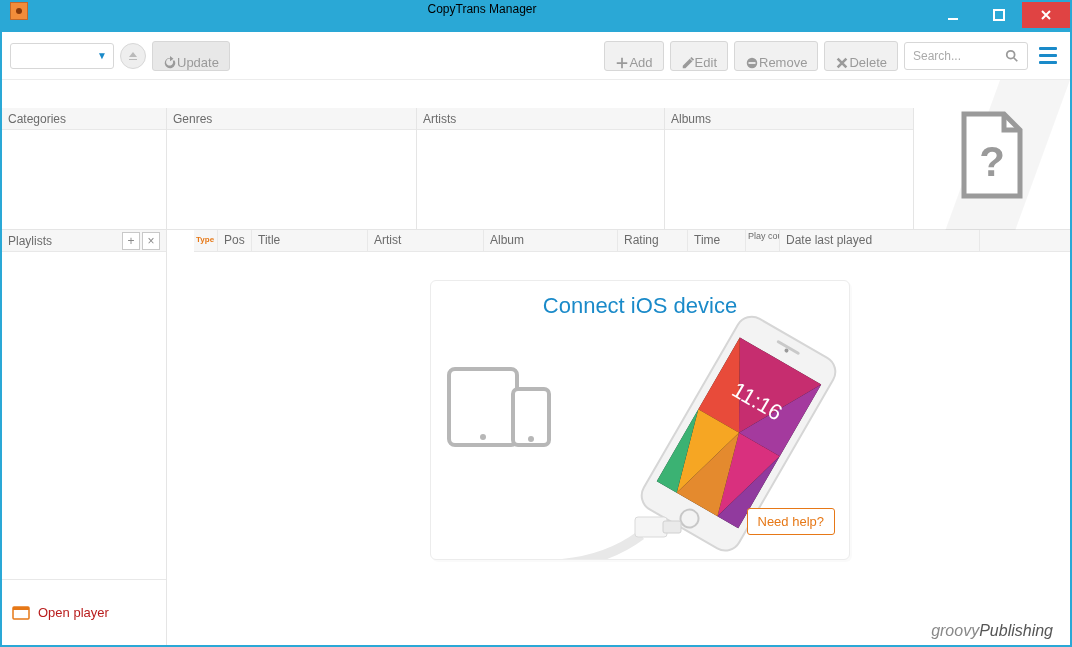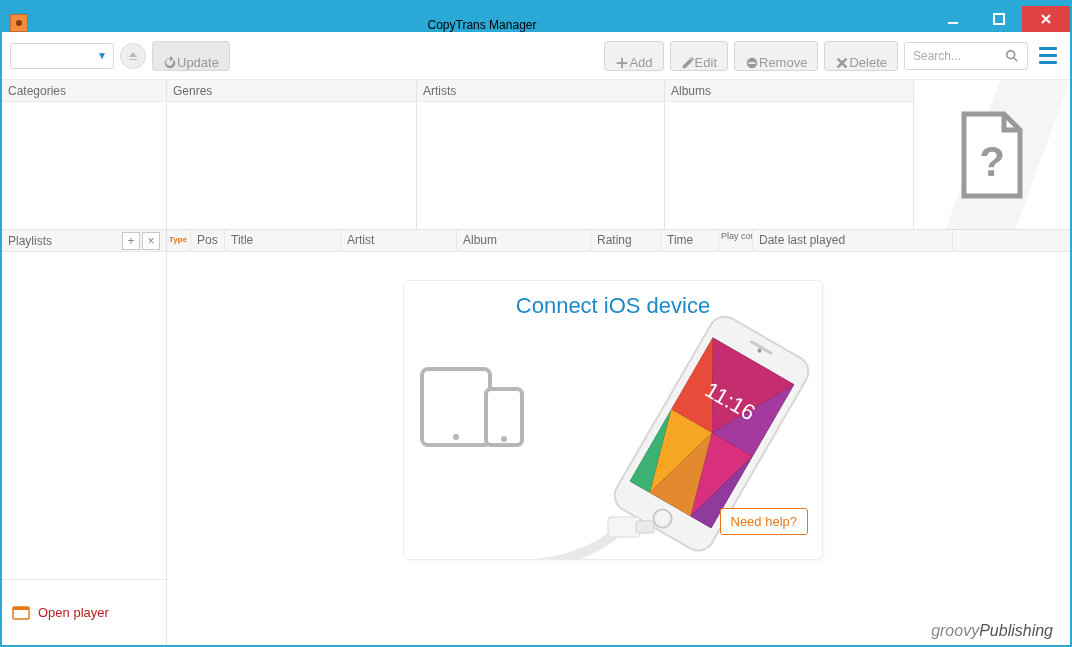--- a/index.html
+++ b/index.html
@@ -1,21 +1,21 @@
 <!DOCTYPE html>
 <html><head>
 <meta charset="utf-8">
 <style>
 * { margin: 0; padding: 0; box-sizing: border-box; font-family: "Segoe UI", Tahoma, sans-serif; }
 body { background: #fff; width: 1072px; height: 647px; overflow: hidden; }
 
 .window { width: 1072px; height: 647px; border: 2px solid #2aa8d6; display: flex; flex-direction: column; background: #fff; }
 
 
-.titlebar { height: 30px; background: #2aa8d6; display: flex; align-items: flex-end; }
+.titlebar { height: 30px; background: #2aa8d6; display: flex; align-items: flex-start; }
 .tb-icon { width: 18px; height: 18px; margin: 0 6px 0 8px; background: #f28c3a; border: 1px solid #c2682a; display:inline-flex; align-items:center; justify-content:center; font-size:10px; }
 .tb-title { flex: 1; text-align: center; color: #000; font-size: 12px; }
 .tb-btns { display: flex; }
 .tb-btn { width: 46px; height: 26px; display: flex; align-items: center; justify-content: center; color: #fff; }
 .tb-btn.close { background: #e04343; width: 48px; }
 .tb-btn svg { display:block; }
 
 
 .toolbar { height: 48px; display: flex; align-items: center; padding: 0 8px; gap: 6px; border-bottom: 1px solid #ececec; }
 .device-select { width: 104px; height: 26px; border: 1px solid #d7d7d7; border-radius: 3px; background: #fff; display: flex; align-items: center; justify-content: flex-end; padding-right: 6px; }
@@ -27,41 +27,41 @@
 .toolbar .spacer { flex: 1; }
 .search { width: 124px; height: 28px; border: 1px solid #d7d7d7; border-radius: 3px; background: #fff; display: flex; align-items: center; padding: 0 8px; color:#aaa; font-size:12px; }
 .search .ph { flex:1; }
 .burger { width: 28px; height: 28px; display:flex; flex-direction:column; justify-content:center; gap:4px; align-items:center; }
 .burger span { width:18px; height:3px; background:#1a8ac9; border-radius:1px; }
 
 
 .main { flex:1; display:flex; flex-direction:column; }
 
 .top-panels { height: 150px; display:flex; border-bottom:1px solid #e5e5e5; }
-.pan { border-right:1px solid #e5e5e5; display:flex; flex-direction:column; }
+.pan { border-right:1px solid #e5e5e5; display:flex; flex-direction:column;margin-top:28px; }
 .pan.cat { width:165px; }
 .pan.gen { width:250px; }
 .pan.art { width:248px; }
 .pan.alb { width:249px; }
 .pan-head { height:22px; background:#f6f6f6; border-bottom:1px solid #e8e8e8; color:#6b6b6b; font-size:12px; padding:4px 6px; }
 .pan-body { flex:1; background:#fff; }
 .doc-pan { flex:1; display:flex; align-items:center; justify-content:center; background:#fff; position:relative; }
 .doc-pan::after { content:""; position:absolute; right:0; top:0; width:70px; height:150px; background: rgba(0,0,0,.04); transform: skew(-20deg); transform-origin:top right; }
 
 .doc-icon { position:relative; z-index:1; }
 
 .lower { flex:1; display:flex; }
 .left-col { width:165px; border-right:1px solid #e5e5e5; display:flex; flex-direction:column; }
 .pl-head { height:22px; background:#f6f6f6; border-bottom:1px solid #e8e8e8; color:#6b6b6b; font-size:12px; padding:3px 6px; display:flex; align-items:center; }
 .pl-head .lbl { flex:1; }
 .pl-btn { width:18px; height:18px; border:1px solid #c8c8c8; background:#fff; color:#8a8a8a; font-size:12px; display:flex; align-items:center; justify-content:center; margin-left:2px; }
 .pl-body { flex:1; background:#fff; }
 .open-player { height:66px; border-top:1px solid #e8e8e8; display:flex; align-items:center; gap:8px; padding:0 10px; color:#b91c1c; font-size:13px; }
 
-.right-col { flex:1; display:flex; flex-direction:column; }
+.right-col { flex:1; display:flex; flex-direction:column;margin-left:27px; }
 .cols-head { height:22px; background:#f6f6f6; border-bottom:1px solid #e8e8e8; display:flex; }
 .ch { border-right:1px solid #e8e8e8; color:#6b6b6b; font-size:12px; padding:3px 6px; overflow:hidden; white-space:nowrap; }
 .ch.type{width:24px; padding:1px 2px;} .ch.pos{width:34px;} .ch.title{width:116px;} .ch.artist{width:116px;} .ch.album{width:134px;} .ch.rating{width:70px;} .ch.time{width:58px;} .ch.pc{width:34px; font-size:9px; line-height:9px; padding:2px; text-align:center;} .ch.dlp{width:200px;}
 .type-ic { color:#e67817; font-size:8px; font-weight:bold; }
 
 .canvas { flex:1; background:#fff; position:relative; }
 
 
 .card { position:absolute; left:236px; top:28px; width:420px; height:280px; border:1px solid #ececec; border-radius:6px; background:#fff; box-shadow: 2px 2px 0 rgba(0,0,0,.02); overflow:hidden; }
 .card-title { text-align:center; color:#1a8ac9; font-size:22px; padding:12px 0 8px; font-weight:400; }

